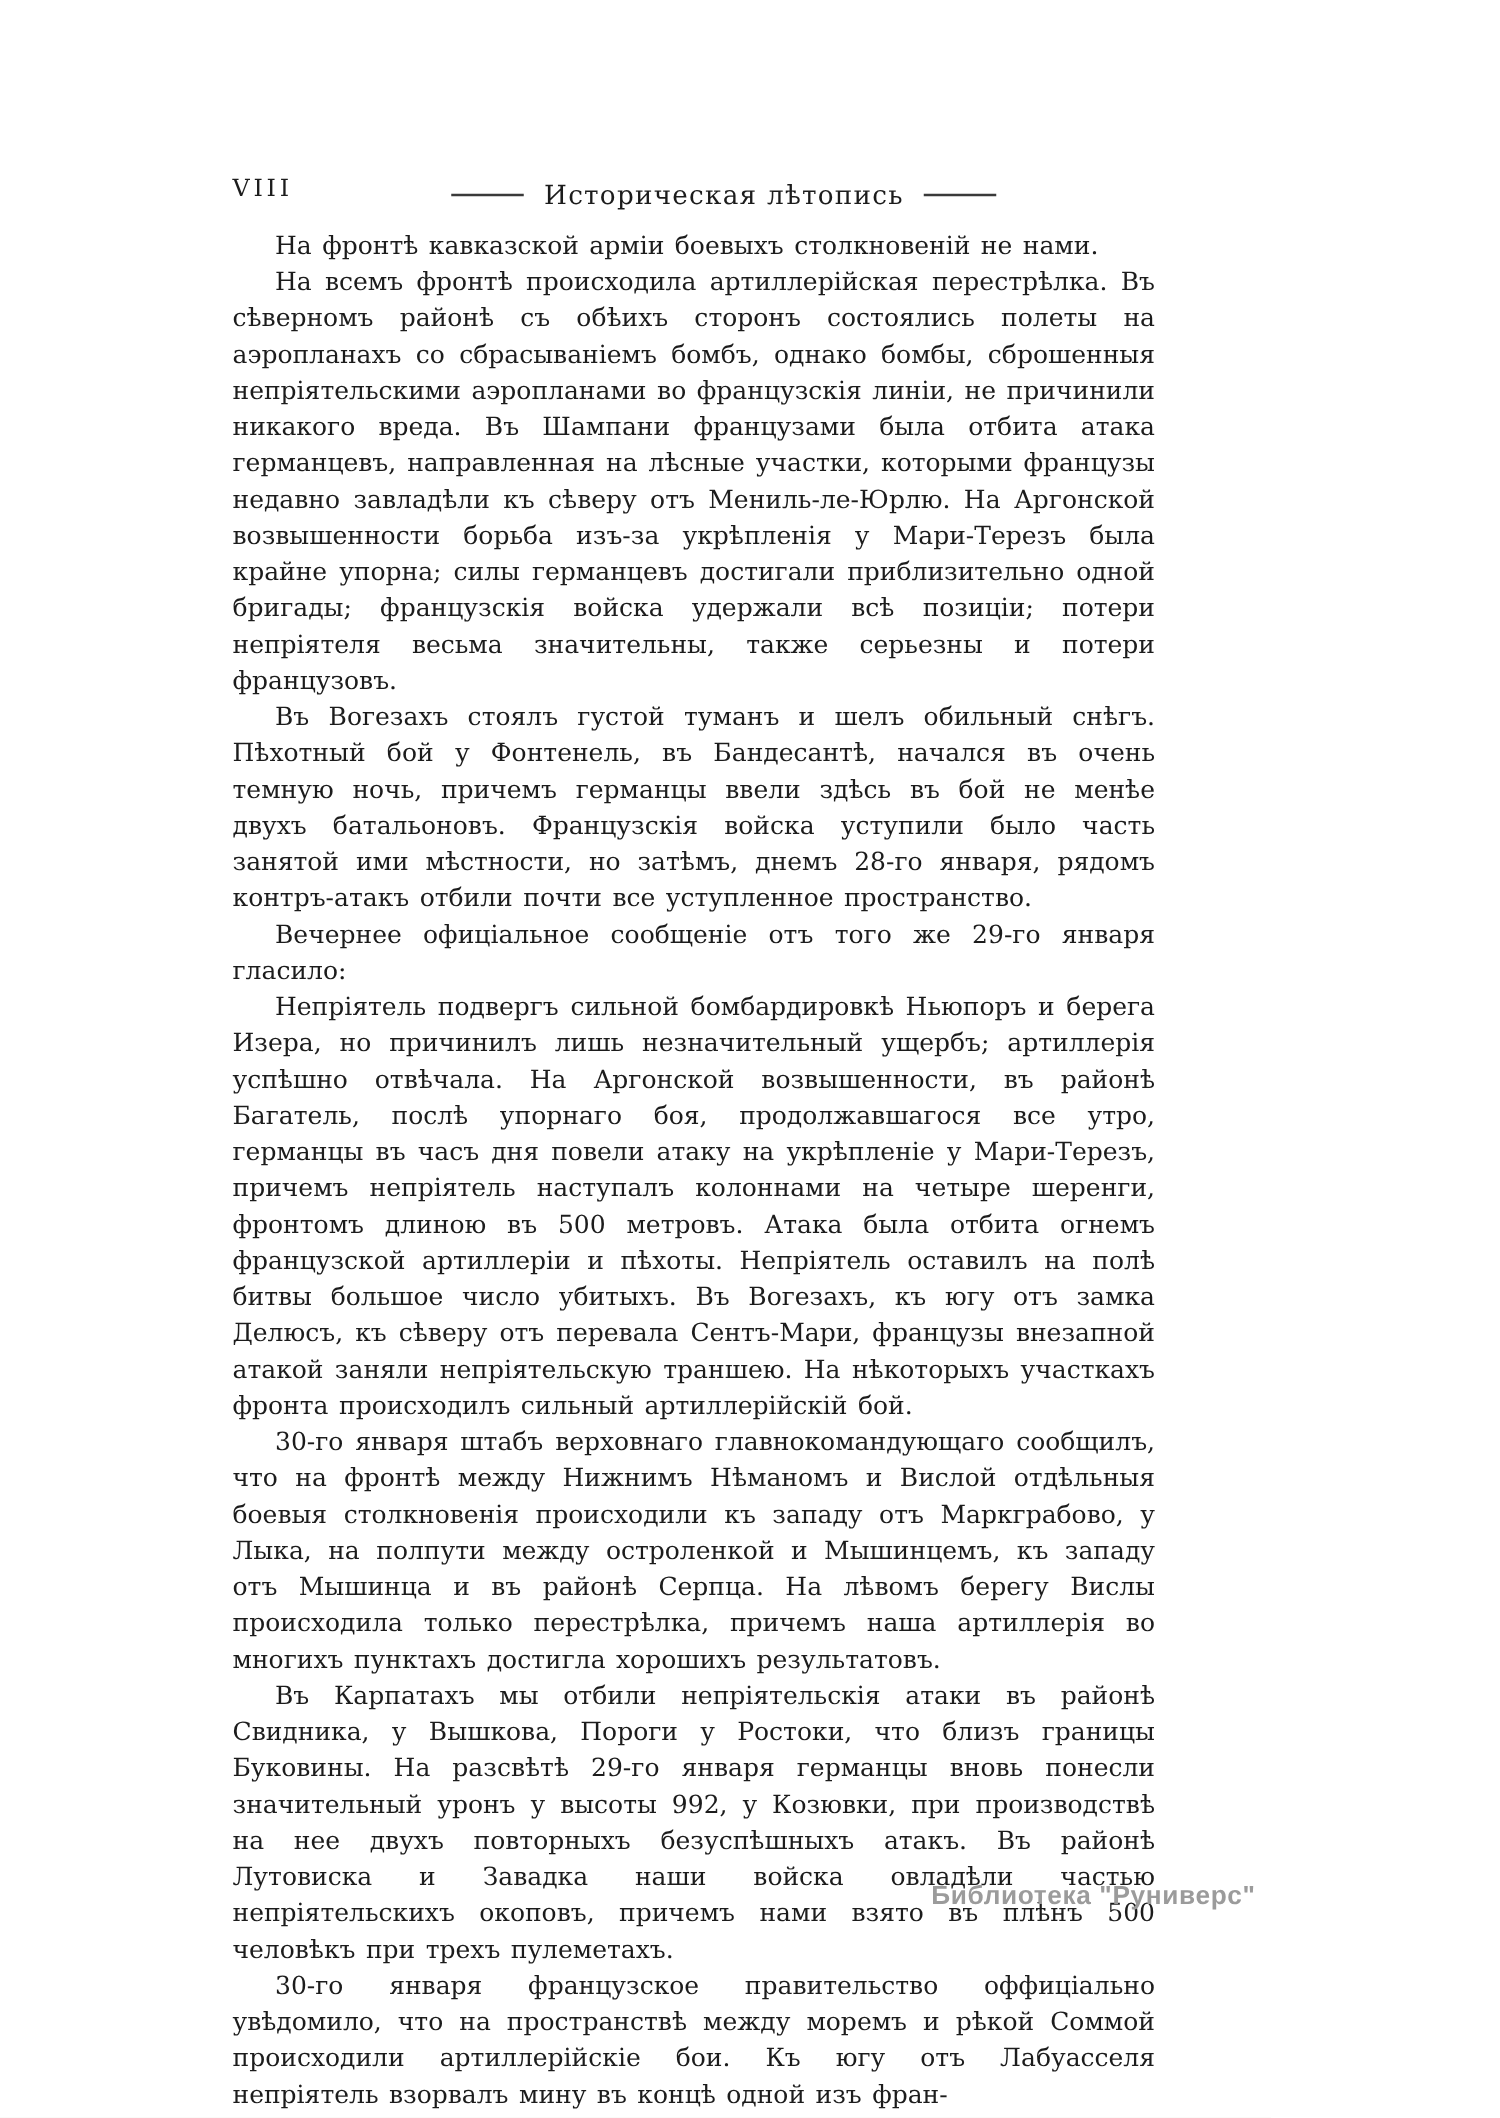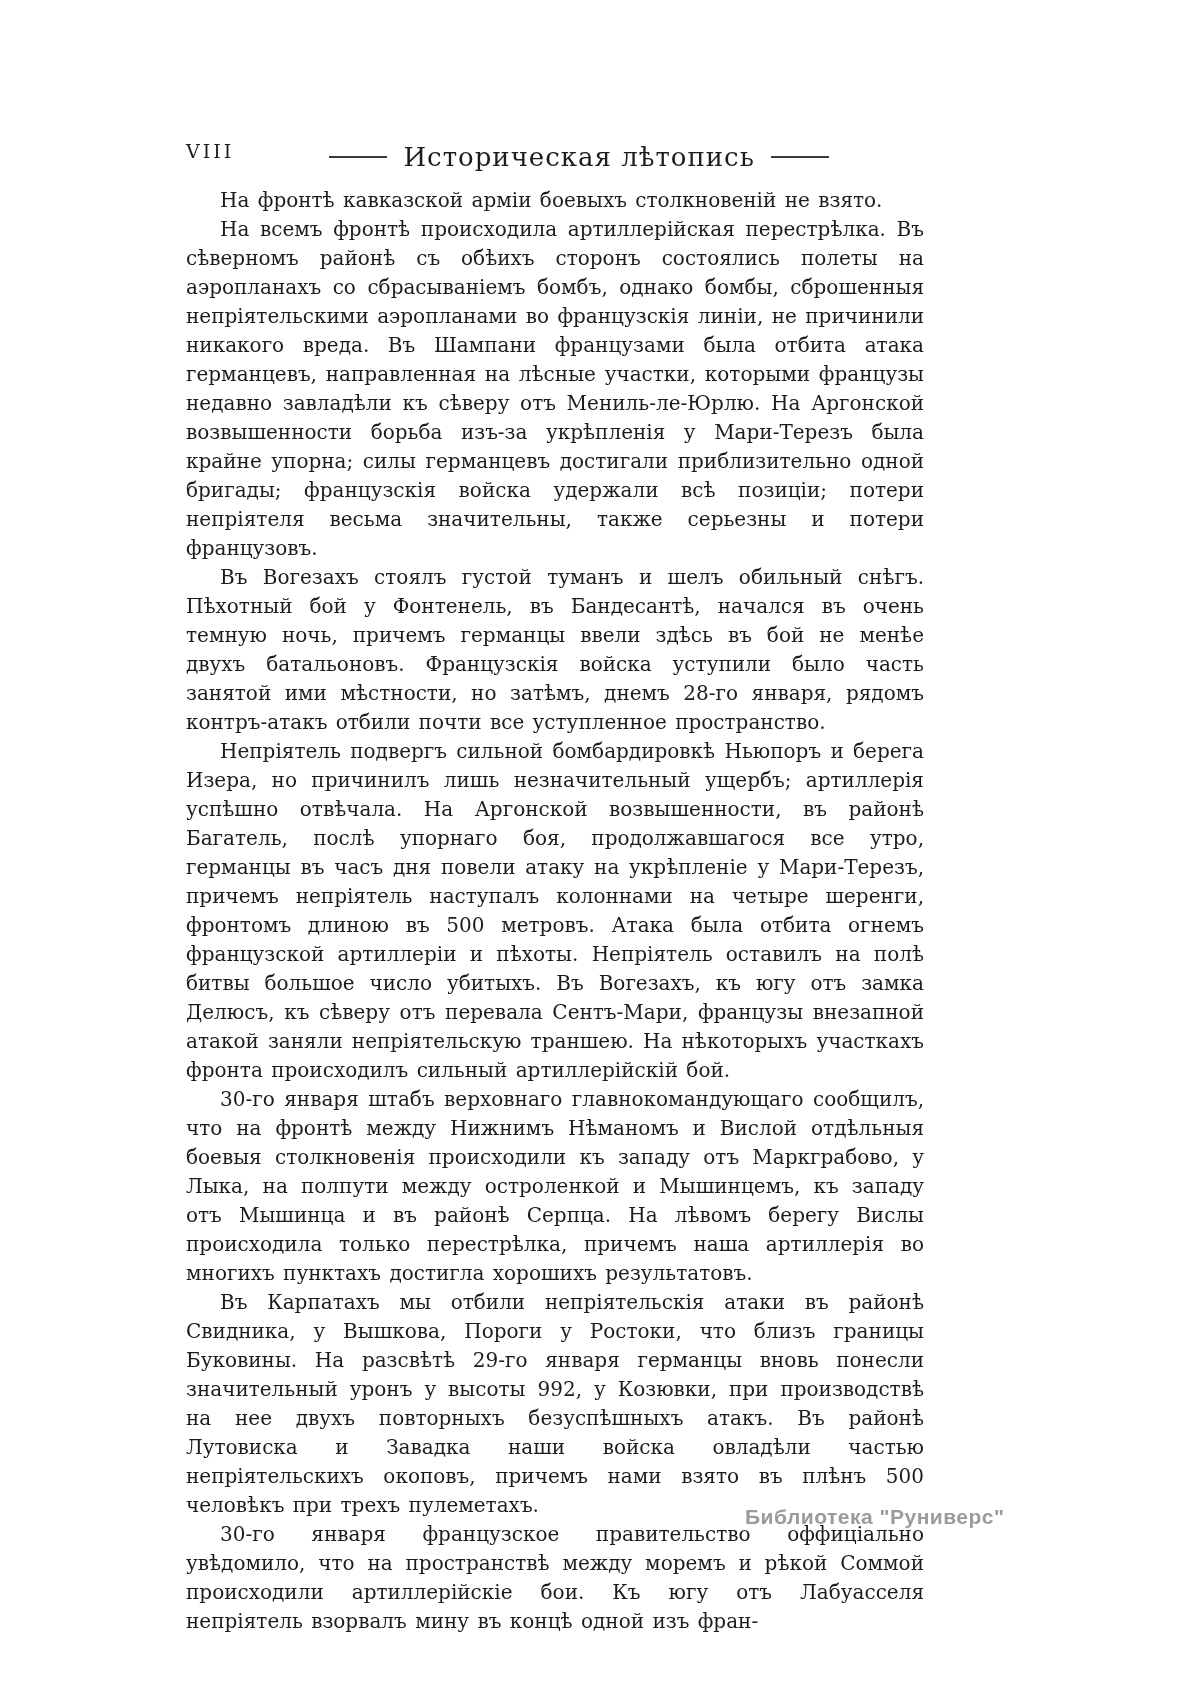--- a/index.html
+++ b/index.html
@@ -33,21 +33,21 @@
     font-size: 19px;
     letter-spacing: 3px;
     font-family: "DejaVu Serif", "Liberation Serif", serif;
   }
   .running-title {
     flex: 1;
     display: flex;
     align-items: center;
     justify-content: center;
     gap: 16px;
-    font-size: 26px;
+    font-size: 21px;
   }
   .title-rule {
     display: inline-block;
     width: 58px;
     height: 2px;
     background: #3a3a3a;
   }
   .title-text {
     white-space: nowrap;
     letter-spacing: 1px;
@@ -81,23 +81,24 @@
     <div class="header-row">
       <span class="page-number">VIII</span>
       <span class="running-title">
         <span class="title-rule"></span>
         <span class="title-text">Историческая лѣтопись</span>
         <span class="title-rule"></span>
       </span>
     </div>
 
     <div class="body-text">
-      <p>На фронтѣ кавказской арміи боевыхъ столкновеній не взято.</p>
+      <p>На фронтѣ кавказской арміи боевыхъ столкновеній не нами.</p>
       <p>На всемъ фронтѣ происходила артиллерійская перестрѣлка. Въ сѣверномъ районѣ съ обѣихъ сторонъ состоялись полеты на аэропланахъ со сбрасываніемъ бомбъ, однако бомбы, сброшенныя непріятельскими аэропланами во французскія линіи, не причинили никакого вреда. Въ Шампани французами была отбита атака германцевъ, направленная на лѣсные участки, которыми французы недавно завладѣли къ сѣверу отъ Мениль-ле-Юрлю. На Аргонской возвышенности борьба изъ-за укрѣпленія у Мари-Терезъ была крайне упорна; силы германцевъ достигали приблизительно одной бригады; французскія войска удержали всѣ позиціи; потери непріятеля весьма значительны, также серьезны и потери французовъ.</p>
       <p>Въ Вогезахъ стоялъ густой туманъ и шелъ обильный снѣгъ. Пѣхотный бой у Фонтенель, въ Бандесантѣ, начался въ очень темную ночь, причемъ германцы ввели здѣсь въ бой не менѣе двухъ батальоновъ. Французскія войска уступили было часть занятой ими мѣстности, но затѣмъ, днемъ 28-го января, рядомъ контръ-атакъ отбили почти все уступленное пространство.</p>
+      <p>Вечернее офиціальное сообщеніе отъ того же 29-го января гласило:</p>
       <p>Непріятель подвергъ сильной бомбардировкѣ Ньюпоръ и берега Изера, но причинилъ лишь незначительный ущербъ; артиллерія успѣшно отвѣчала. На Аргонской возвышенности, въ районѣ Багатель, послѣ упорнаго боя, продолжавшагося все утро, германцы въ часъ дня повели атаку на укрѣпленіе у Мари-Терезъ, причемъ непріятель наступалъ колоннами на четыре шеренги, фронтомъ длиною въ 500 метровъ. Атака была отбита огнемъ французской артиллеріи и пѣхоты. Непріятель оставилъ на полѣ битвы большое число убитыхъ. Въ Вогезахъ, къ югу отъ замка Делюсъ, къ сѣверу отъ перевала Сентъ-Мари, французы внезапной атакой заняли непріятельскую траншею. На нѣкоторыхъ участкахъ фронта происходилъ сильный артиллерійскій бой.</p>
       <p>30-го января штабъ верховнаго главнокомандующаго сообщилъ, что на фронтѣ между Нижнимъ Нѣманомъ и Вислой отдѣльныя боевыя столкновенія происходили къ западу отъ Маркграбово, у Лыка, на полпути между остроленкой и Мышинцемъ, къ западу отъ Мышинца и въ районѣ Серпца. На лѣвомъ берегу Вислы происходила только перестрѣлка, причемъ наша артиллерія во многихъ пунктахъ достигла хорошихъ результатовъ.</p>
       <p>Въ Карпатахъ мы отбили непріятельскія атаки въ районѣ Свидника, у Вышкова, Пороги у Ростоки, что близъ границы Буковины. На разсвѣтѣ 29-го января германцы вновь понесли значительный уронъ у высоты 992, у Козювки, при производствѣ на нее двухъ повторныхъ безуспѣшныхъ атакъ. Въ районѣ Лутовиска и Завадка наши войска овладѣли частью непріятельскихъ окоповъ, причемъ нами взято въ плѣнъ 500 человѣкъ при трехъ пулеметахъ.</p>
       <p>30-го января французское правительство оффиціально увѣдомило, что на пространствѣ между моремъ и рѣкой Соммой происходили артиллерійскіе бои. Къ югу отъ Лабуасселя непріятель взорвалъ мину въ концѣ одной изъ фран-</p>
     </div>
 
   </div>
 
   <div class="watermark">Библиотека "Руниверс"</div>
 </div>

